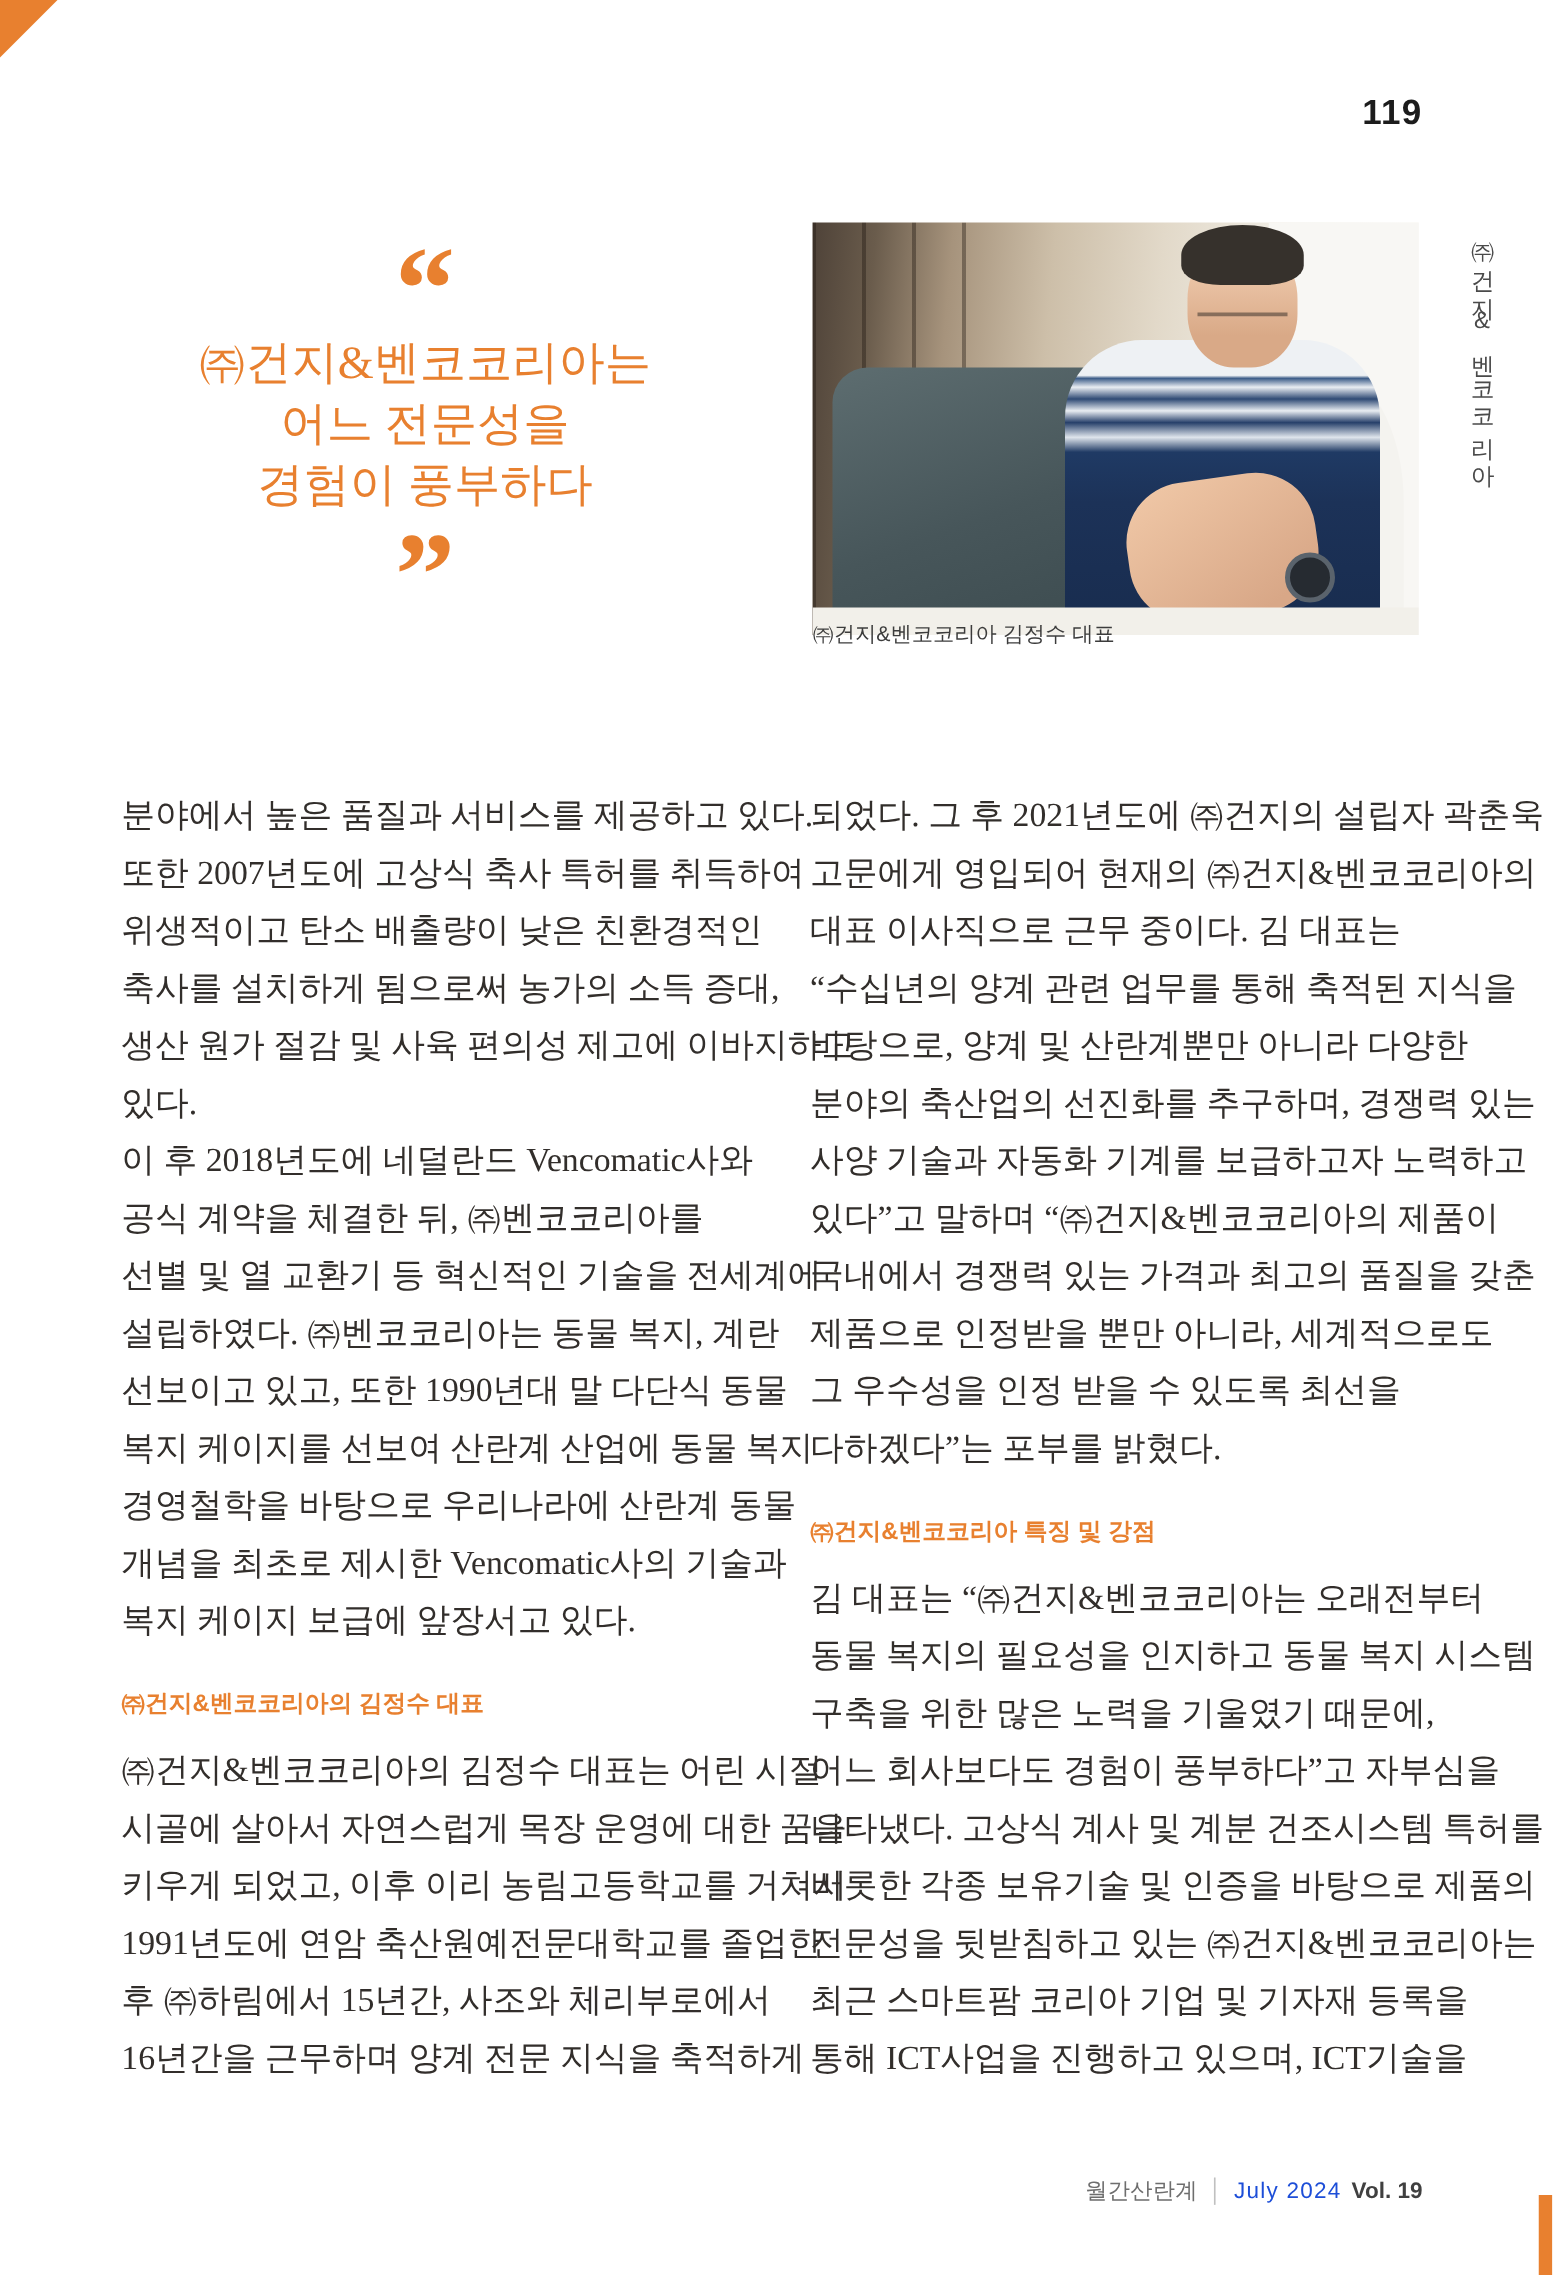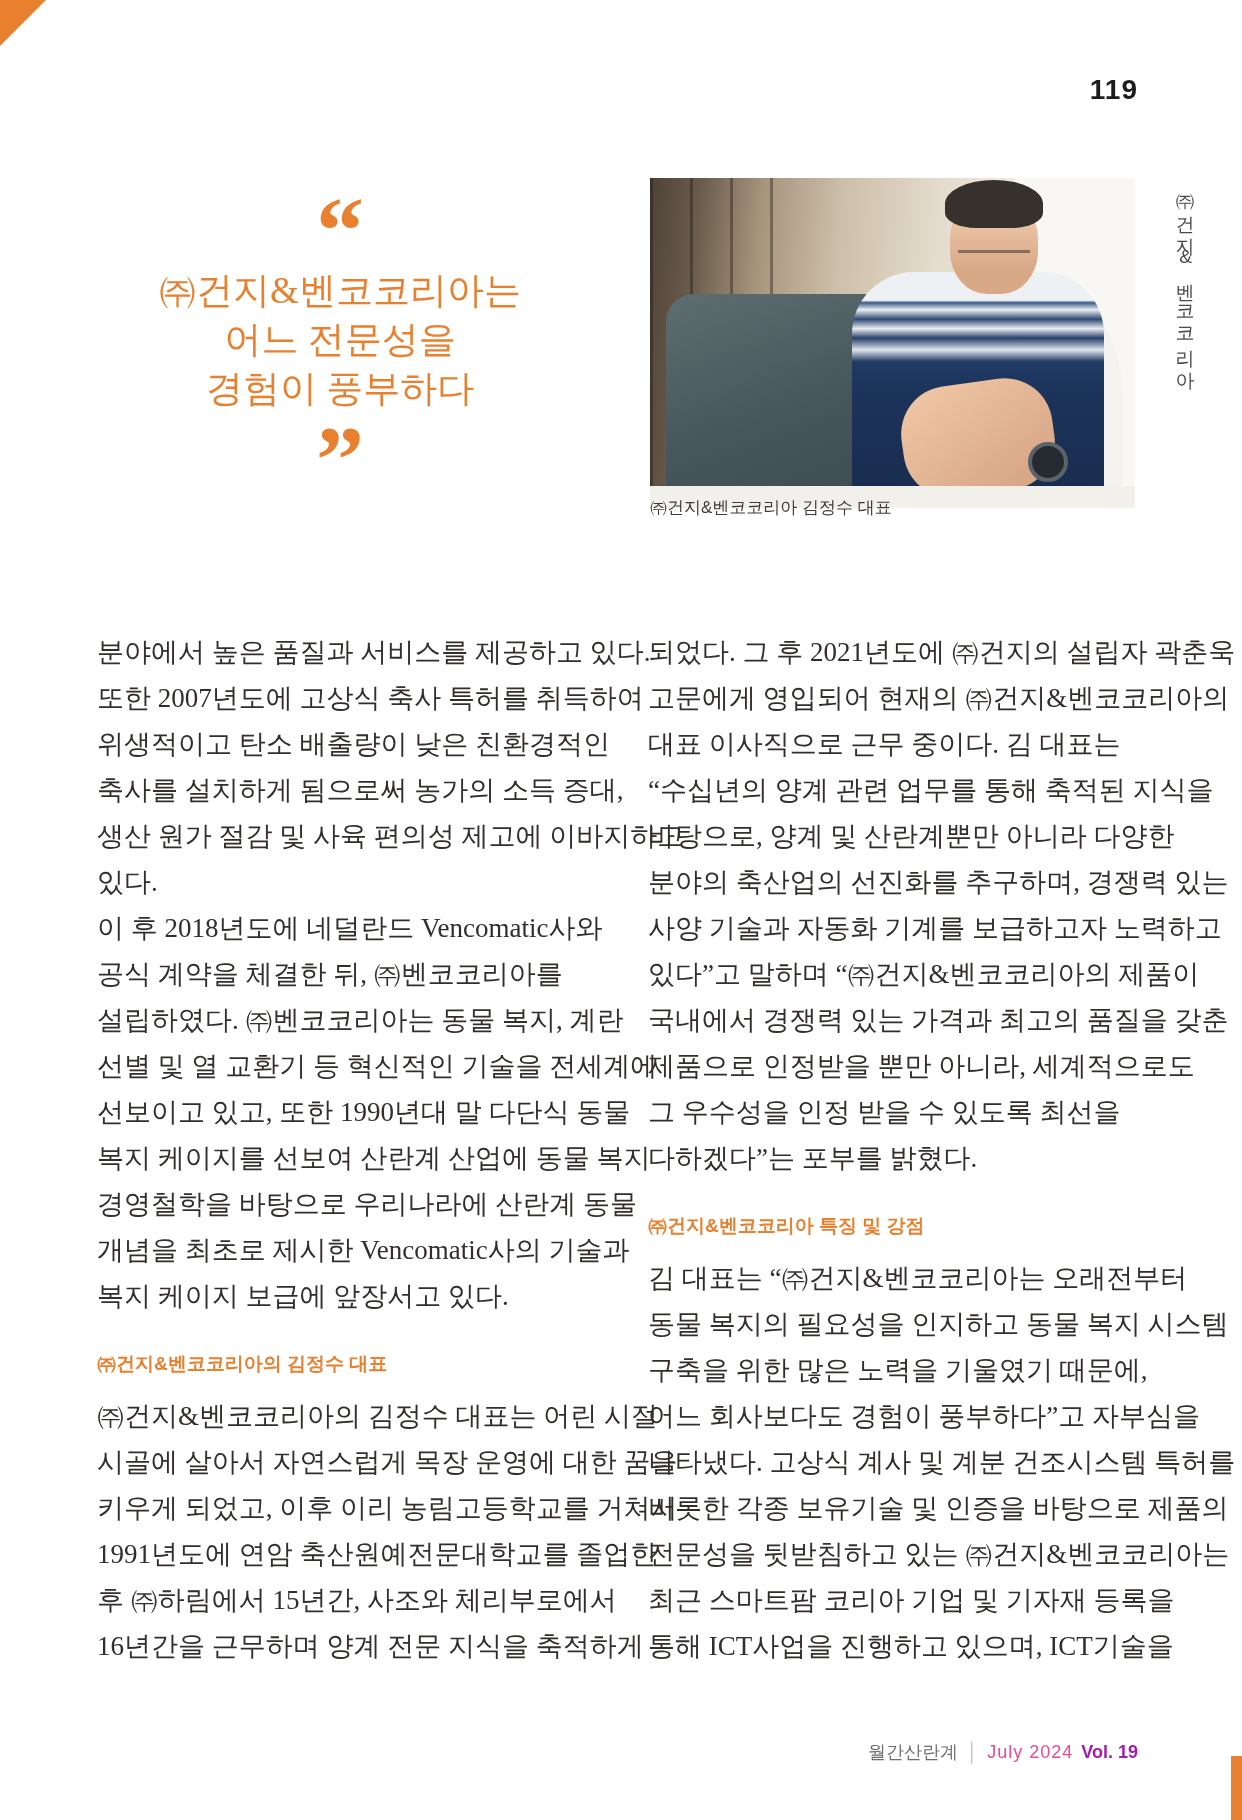--- a/index.html
+++ b/index.html
@@ -55,22 +55,22 @@
   .col.left{left:97px;width:450px;}
   .col.right{left:648px;width:465px;}
   .bline{height:46px;white-space:nowrap;}
   .heading{font-family:"Liberation Sans",sans-serif;font-weight:bold;font-size:19px;
            color:var(--accent);margin:22px 0 6px;line-height:46px;white-space:nowrap;}
 
   
   .footer{position:absolute;top:1740px;right:104px;width:520px;text-align:right;
           font-family:"Liberation Sans",sans-serif;font-size:18px;color:#6e6e6e;}
   .footer .sep{color:#c0c0c0;margin:0 9px;font-weight:normal;}
-  .footer .issue{color:#ec4899;letter-spacing:1px;}
-  .footer .vol{color:#a21caf;font-weight:bold;margin-left:8px;}
+  .footer .issue{color:#1d4ed8;letter-spacing:1px;}
+  .footer .vol{color:#404040;font-weight:bold;margin-left:8px;}
 </style>
 </head>
 <body>
 
 <div class="page">
 
   <div class="corner-tl"></div>
   <div class="corner-br"></div>
 
   <div class="pagenum">119</div>
@@ -103,22 +103,22 @@
 
   <div class="col left">
     <div class="bline">분야에서 높은 품질과 서비스를 제공하고 있다.</div>
     <div class="bline">또한 2007년도에 고상식 축사 특허를 취득하여</div>
     <div class="bline">위생적이고 탄소 배출량이 낮은 친환경적인</div>
     <div class="bline">축사를 설치하게 됨으로써 농가의 소득 증대,</div>
     <div class="bline">생산 원가 절감 및 사육 편의성 제고에 이바지하고</div>
     <div class="bline">있다.</div>
     <div class="bline">이 후 2018년도에 네덜란드 Vencomatic사와</div>
     <div class="bline">공식 계약을 체결한 뒤, ㈜벤코코리아를</div>
+    <div class="bline">선별 및 열 교환기 등 혁신적인 기술을 전세계에</div>
     <div class="bline">설립하였다. ㈜벤코코리아는 동물 복지, 계란</div>
-    <div class="bline">선별 및 열 교환기 등 혁신적인 기술을 전세계에</div>
     <div class="bline">선보이고 있고, 또한 1990년대 말 다단식 동물</div>
     <div class="bline">복지 케이지를 선보여 산란계 산업에 동물 복지</div>
     <div class="bline">경영철학을 바탕으로 우리나라에 산란계 동물</div>
     <div class="bline">개념을 최초로 제시한 Vencomatic사의 기술과</div>
     <div class="bline">복지 케이지 보급에 앞장서고 있다.</div>
     <div class="heading">㈜건지&amp;벤코코리아의 김정수 대표</div>
     <div class="bline">㈜건지&amp;벤코코리아의 김정수 대표는 어린 시절</div>
     <div class="bline">시골에 살아서 자연스럽게 목장 운영에 대한 꿈을</div>
     <div class="bline">키우게 되었고, 이후 이리 농림고등학교를 거쳐서</div>
     <div class="bline">1991년도에 연암 축산원예전문대학교를 졸업한</div>

